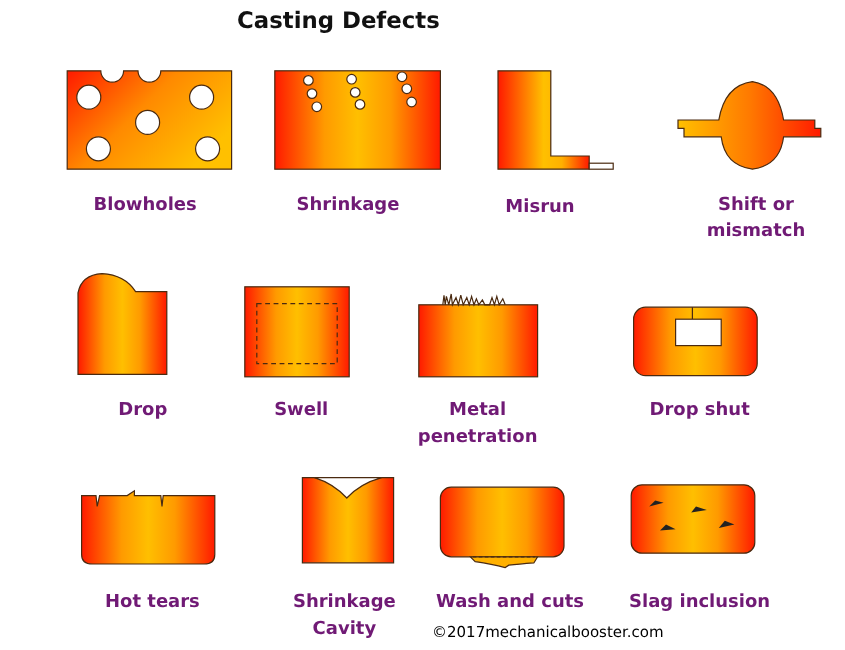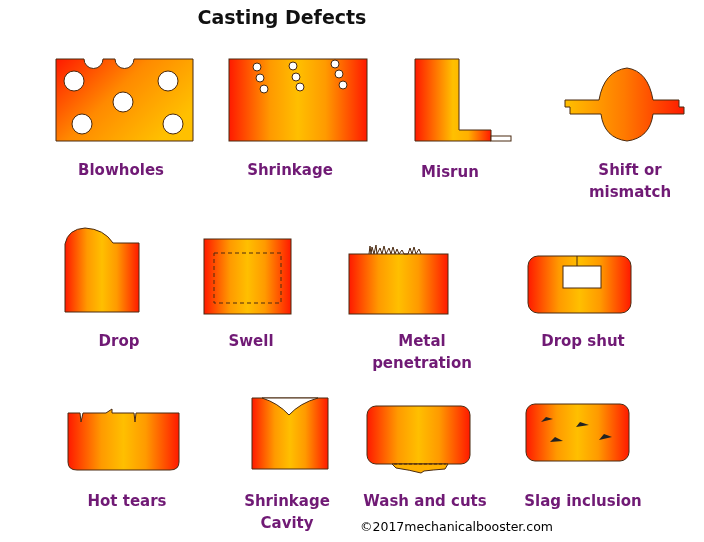--- a/index.html
+++ b/index.html
@@ -119,21 +119,21 @@
 <div class="label" style="left:121px; top:159px;">Blowholes</div>
 <div class="label" style="left:290px; top:159px;">Shrinkage</div>
 <div class="label" style="left:450px; top:161px;">Misrun</div>
 <div class="label" style="left:630px; top:159px;">
   <div>Shift or</div>
   <div>mismatch</div>
 </div>
 
 <div class="label" style="left:119px; top:330px;">Drop</div>
 <div class="label" style="left:251px; top:330px;">Swell</div>
-<div class="label" style="left:398px; top:330px;margin-left:24px;">
+<div class="label" style="left:398px; top:330px;">
   <div>Metal</div>
   <div>penetration</div>
 </div>
 <div class="label" style="left:583px; top:330px;">Drop shut</div>
 
 <div class="label" style="left:127px; top:490px;">Hot tears</div>
 <div class="label" style="left:287px; top:490px;">
   <div>Shrinkage</div>
   <div>Cavity</div>
 </div>

